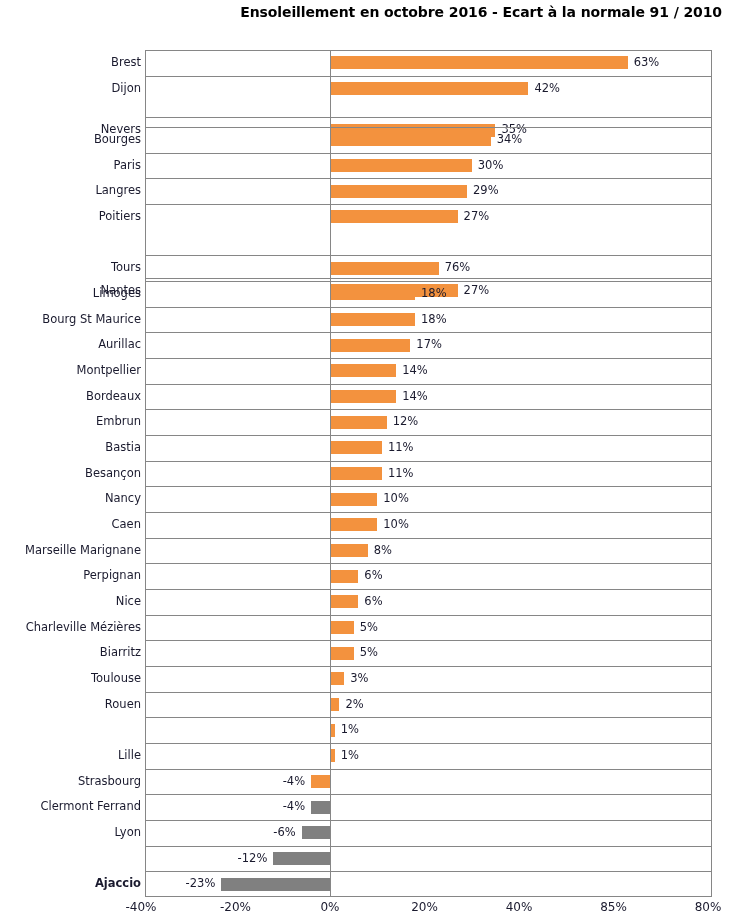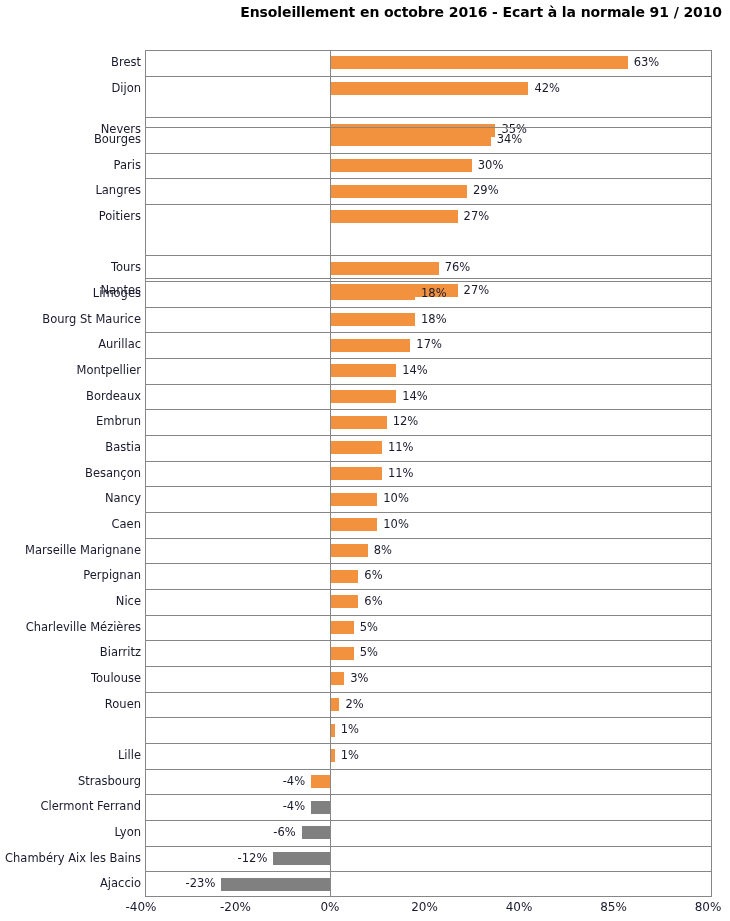--- a/index.html
+++ b/index.html
@@ -340,27 +340,26 @@
         <div class="val-label" style="height: 25.6667px; line-height: 25.6667px; right: 424.9px;">-4%</div>
       </div>
       <div class="row" style="top: 820px; height: 25.6667px;">
         <div class="row-gridline"></div>
         <div class="cat-label" style="height: 25.6667px; line-height: 25.6667px;">Lyon</div>
         <div class="bar" style="width: 28.35px; background: rgb(128, 128, 128); top: 6.33333px; left: 301.65px;"></div>
         <div class="val-label" style="height: 25.6667px; line-height: 25.6667px; right: 434.35px;">-6%</div>
       </div>
       <div class="row" style="top: 845.667px; height: 25.6667px;">
         <div class="row-gridline"></div>
-        <div class="cat-label" style="height: 25.6667px; line-height: 25.6667px;">Chambéry Aix les Bains</div>
         <div class="bar" style="width: 56.7px; background: rgb(128, 128, 128); top: 6.33333px; left: 273.3px;"></div>
         <div class="val-label" style="height: 25.6667px; line-height: 25.6667px; right: 462.7px;">-12%</div>
       </div>
       <div class="row" style="top: 871.333px; height: 25.6667px;">
         <div class="row-gridline"></div>
-        <div class="cat-label" style="height: 25.6667px; line-height: 25.6667px;">Ajaccio</div>
+        <div class="cat-label" style="height: 25.6667px; line-height: 25.6667px; font-weight: bold;">Ajaccio</div>
         <div class="bar" style="width: 108.675px; background: rgb(128, 128, 128); top: 6.33333px; left: 221.325px;"></div>
         <div class="val-label" style="height: 25.6667px; line-height: 25.6667px; right: 514.675px;">-23%</div>
       </div>
     </div>
   <div id="zero-axis"></div>
   <div id="xaxis">
       <div class="xtick" style="left: 141px;">-40%</div>
       <div class="xtick" style="left: 235.5px;">-20%</div>
       <div class="xtick" style="left: 330px;">0%</div>
       <div class="xtick" style="left: 424.5px;">20%</div>

